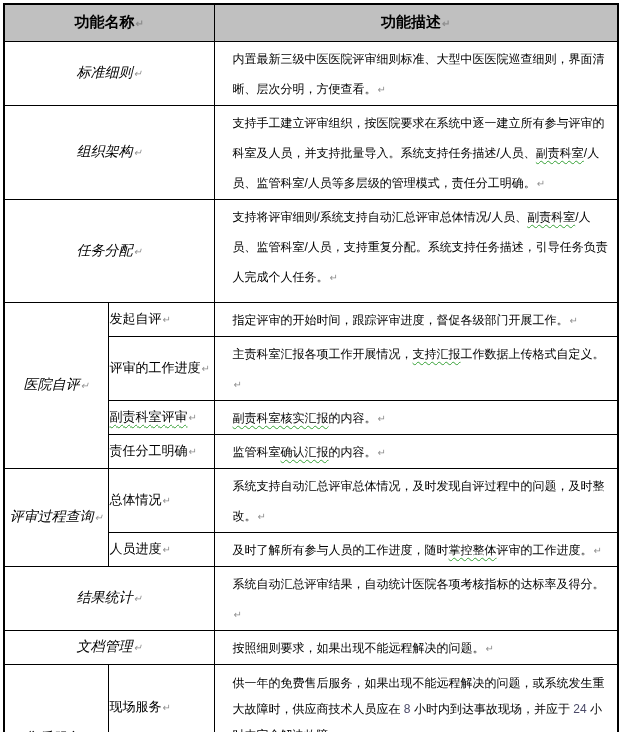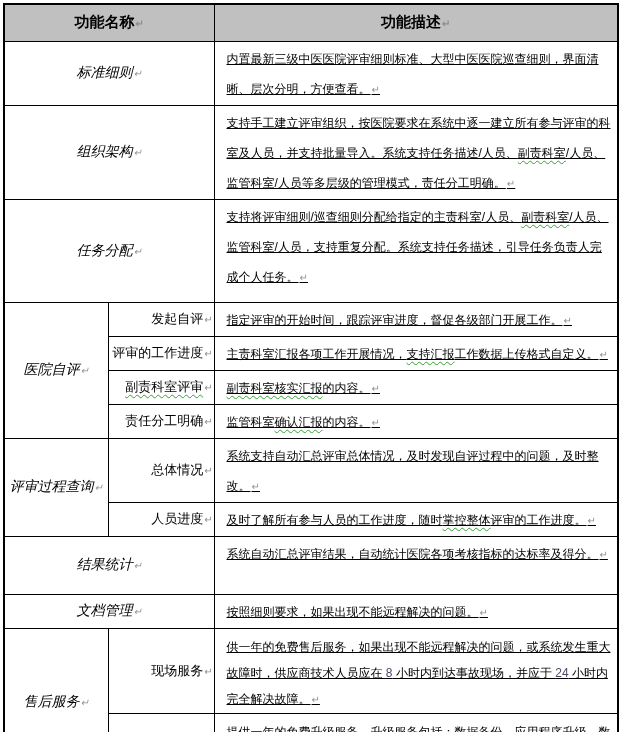--- a/index.html
+++ b/index.html
@@ -2,22 +2,22 @@
 <html><head>
 <meta charset="utf-8">
 <style>
   html,body{margin:0;padding:0;background:#ffffff;}
   body{width:620px;height:732px;font-family:"Liberation Sans",sans-serif;color:#000;}
   .table-wrap{padding:3px 3px 0 3px;}
   table{border-collapse:collapse;table-layout:fixed;width:614px;border:2px solid #000;}
   th,td{border:1px solid #000;overflow:hidden;word-break:break-all;}
   th{background:#c0c0c0;font-size:15px;font-weight:bold;vertical-align:middle;}
   td.name{text-align:center;vertical-align:middle;font-size:14px;font-style:italic;}
-  td.sub{text-align:right;vertical-align:middle;font-size:13px;}
-  td.desc{font-size:12px;line-height:30px;vertical-align:top;padding:2px 6px 0 12px;text-align:left;text-decoration:underline;}
+  td.sub{text-align:left;vertical-align:middle;font-size:13px;}
+  td.desc{font-size:12px;line-height:30px;vertical-align:top;padding:2px 6px 0 18px;text-align:left;}
   td.desc.tight{line-height:26px;padding-top:5px;margin-left:48px;}
   .pilcrow{color:#8f8f8f;font-size:10px;margin-left:1px;vertical-align:baseline;}
   .wavy{text-decoration-line:underline;text-decoration-style:wavy;text-decoration-color:#35a035;text-decoration-thickness:1px;text-underline-offset:3px;}
   .num{color:#4a4a68;}
 </style>
 </head>
 <body>
 
 <div class="table-wrap">
   <table>
@@ -37,21 +37,21 @@
       <td class="desc"><span>内置最新三级中医医院评审细则标准、大型中医医院巡查细则，界面清晰、层次分明，方便查看。</span><span class="pilcrow">↵</span></td>
     </tr>
 
     <tr style="height:93px">
       <td colspan="2" class="name"><span>组织架构</span><span class="pilcrow">↵</span></td>
       <td class="desc"><span>支持手工建立评审组织，按医院要求在系统中逐一建立所有参与评审的科室及人员，并支持批量导入。系统支持任务描述/人员、</span><span class="wavy">副责科室</span><span>/人员、监管科室/人员等多层级的管理模式，责任分工明确。</span><span class="pilcrow">↵</span></td>
     </tr>
 
     <tr style="height:103px">
       <td colspan="2" class="name"><span>任务分配</span><span class="pilcrow">↵</span></td>
-      <td class="desc"><span>支持将评审细则/巡查细则分配给指定的主责科室/人员、</span><span class="wavy">副责科室</span><span>/人员、监管科室/人员，支持重复分配。系统支持任务描述，引导任务负责人完成个人任务。</span><span class="pilcrow">↵</span></td>
+      <td class="desc"><span>支持将评审细则/系统支持自动汇总评审总体情况/人员、</span><span class="wavy">副责科室</span><span>/人员、监管科室/人员，支持重复分配。系统支持任务描述，引导任务负责人完成个人任务。</span><span class="pilcrow">↵</span></td>
     </tr>
 
     <tr style="height:32px">
       <td rowspan="4" class="name"><span>医院自评</span><span class="pilcrow">↵</span></td>
       <td class="sub"><span>发起自评</span><span class="pilcrow">↵</span></td>
       <td class="desc"><span>指定评审的开始时间，跟踪评审进度，督促各级部门开展工作。</span><span class="pilcrow">↵</span></td>
     </tr>
     <tr style="height:32px">
       <td class="sub"><span>评审的工作进度</span><span class="pilcrow">↵</span></td>
       <td class="desc"><span>主责科室汇报各项工作开展情况，</span><span class="wavy">支持汇报</span><span>工作数据上传格式自定义。</span><span class="pilcrow">↵</span></td>

